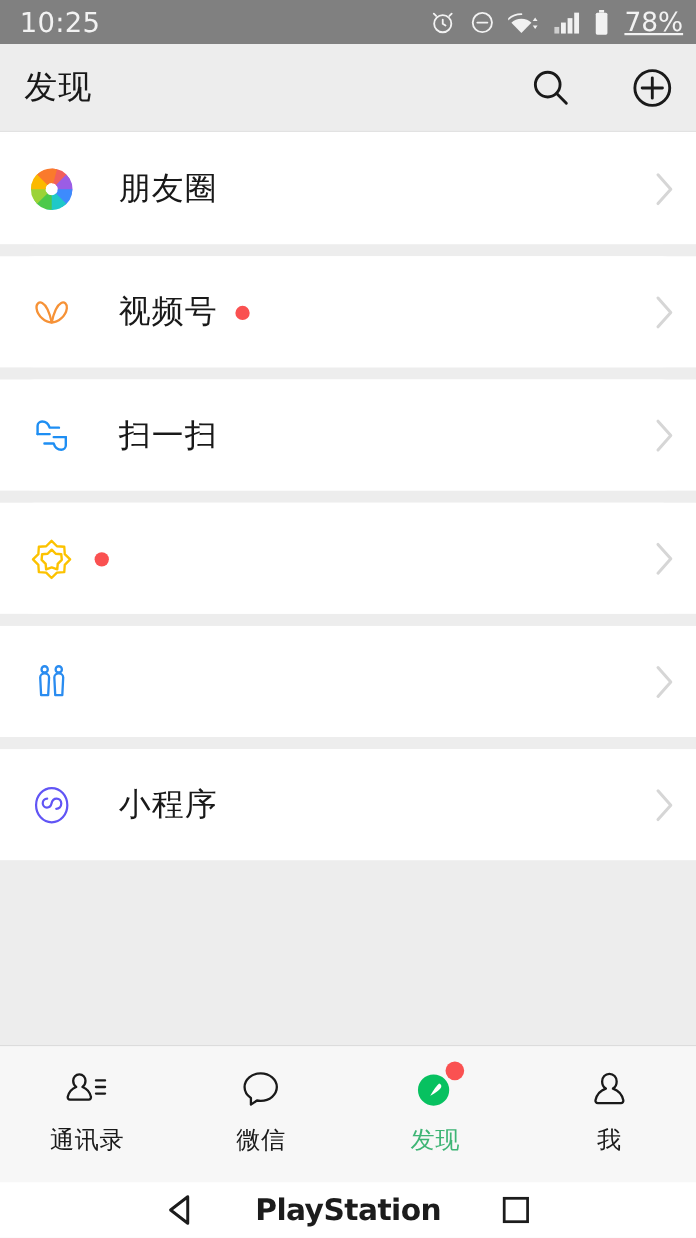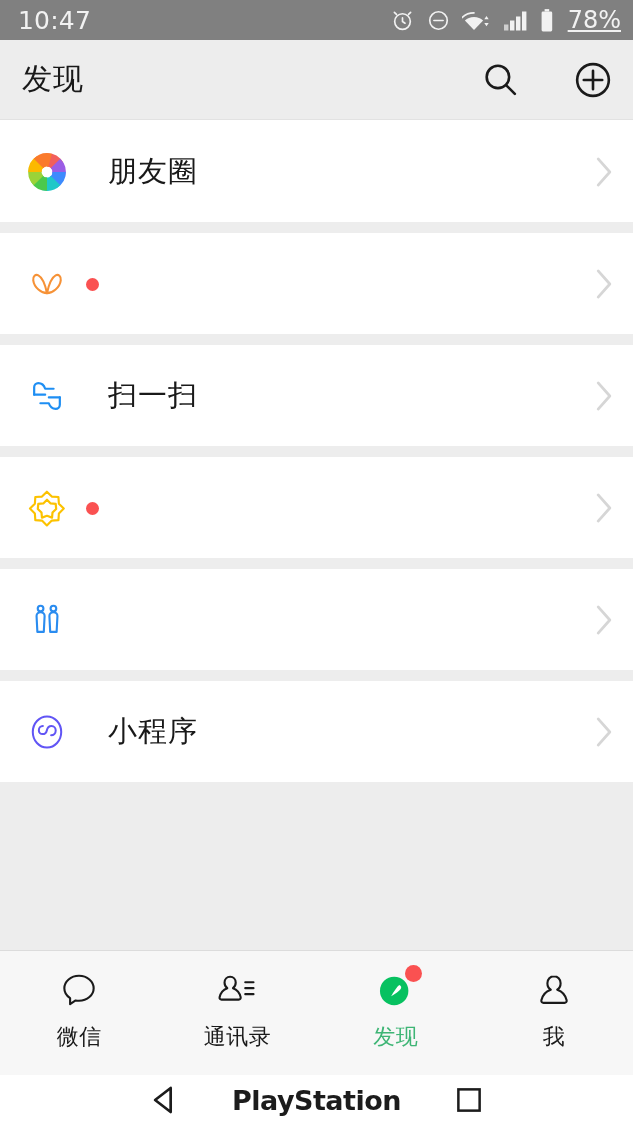--- a/index.html
+++ b/index.html
@@ -206,21 +206,21 @@
     color: #1c1c1c;
     letter-spacing: -0.5px;
     font-family: "DejaVu Sans", "Liberation Sans", sans-serif;
     text-align: center;
   }
 </style>
 </head>
 <body>
 
 <div class="statusbar">
-  <div class="status-time">10:47</div>
+  <div class="status-time">10:25</div>
   <div class="status-spacer"></div>
   <div class="status-icons">
 
     <span>
       <svg width="25" height="25" viewBox="0 0 24 24" fill="none" stroke="#f2f2f2" stroke-width="1.6">
         <circle cx="12" cy="13" r="7.5"></circle>
         <path d="M12 9.5V13l2.4 1.6" stroke-linecap="round"></path>
         <path d="M6.2 6.2L4.2 4.2M17.8 6.2L19.8 4.2" stroke-linecap="round"></path>
       </svg>
     </span>
@@ -329,20 +329,21 @@
   <div class="gap"></div>
 
   <div class="group">
     <div class="row">
       <div class="row-icon">
         <svg width="44" height="44" viewBox="0 0 48 48" fill="none" stroke="#f69237" stroke-width="2.3" stroke-linejoin="round" stroke-linecap="round">
           <path d="M24 34 C18 34, 10 28, 9 20 C8.4 15.5, 11.5 13, 14.6 14.6 C18.5 16.7, 22 24.5, 24 34 Z"></path>
           <path d="M24 34 C30 34, 38 28, 39 20 C39.6 15.5, 36.5 13, 33.4 14.6 C29.5 16.7, 26 24.5, 24 34 Z"></path>
         </svg>
       </div>
+      <div class="row-label">视频号</div>
       <div class="row-dot"></div>
       <div class="row-spacer"></div>
       <div class="row-chevron">
         <svg width="18" height="32" viewBox="0 0 12 22" fill="none" stroke="#d6d6d6" stroke-width="1.9" stroke-linecap="round" stroke-linejoin="round">
           <path d="M2 2l8 9-8 9"></path>
         </svg>
       </div>
     </div>
   </div>
 
@@ -429,35 +430,35 @@
     </div>
   </div>
 
   <div class="gap" style="height:100%"></div>
 </div>
 
 <div class="tabbar">
 
   <div class="tab">
     <div class="tab-icon">
-      <svg width="44" height="44" viewBox="0 0 48 48" fill="none" stroke="#1a1a1a" stroke-width="2.3" stroke-linejoin="round">
-        <path d="M24 8.5c-8.9 0-16 6.1-16 13.6 0 4.4 2.5 8.3 6.3 10.8v6.6l6-4.1c1.2 0.2 2.4 0.3 3.7 0.3 8.9 0 16-6.1 16-13.6S32.9 8.5 24 8.5z"></path>
-      </svg>
-    </div>
-    <div class="tab-label">微信</div>
-  </div>
-
-  <div class="tab">
-    <div class="tab-icon">
       <svg width="46" height="44" viewBox="0 0 50 48" fill="none" stroke="#1a1a1a" stroke-width="2.3" stroke-linejoin="round" stroke-linecap="round">
         <path d="M17.5 9.5c-3.5 0-6.1 2.8-6.1 6.4 0 2.6 1.3 4.9 3 6.1-4.3 1.6-7.4 5.3-8.4 9.8-0.3 1.4 0.7 2.7 2.1 2.7h18.8c1.4 0 2.4-1.3 2.1-2.7-1-4.5-4.1-8.2-8.4-9.8 1.7-1.2 3-3.5 3-6.1 0-3.6-2.6-6.4-6.1-6.4z"></path>
         <path d="M34 15.5h9M34 22h9M34 28.5h9"></path>
       </svg>
     </div>
     <div class="tab-label">通讯录</div>
+  </div>
+
+  <div class="tab">
+    <div class="tab-icon">
+      <svg width="44" height="44" viewBox="0 0 48 48" fill="none" stroke="#1a1a1a" stroke-width="2.3" stroke-linejoin="round">
+        <path d="M24 8.5c-8.9 0-16 6.1-16 13.6 0 4.4 2.5 8.3 6.3 10.8v6.6l6-4.1c1.2 0.2 2.4 0.3 3.7 0.3 8.9 0 16-6.1 16-13.6S32.9 8.5 24 8.5z"></path>
+      </svg>
+    </div>
+    <div class="tab-label">微信</div>
   </div>
 
   <div class="tab">
     <div class="tab-icon">
       <svg width="44" height="44" viewBox="0 0 48 48">
         <circle cx="22" cy="25" r="15.5" fill="#07c160"></circle>
         <path d="M27.5 18.5c-2.5 2.2-5.6 6.5-8.8 12.2 5.2-2.6 8.5-5.3 10.2-7.4 1.4-1.8 0.9-4.3-1.4-4.8z" fill="#ffffff"></path>
       </svg>
       <div class="tab-badge"></div>
     </div>

